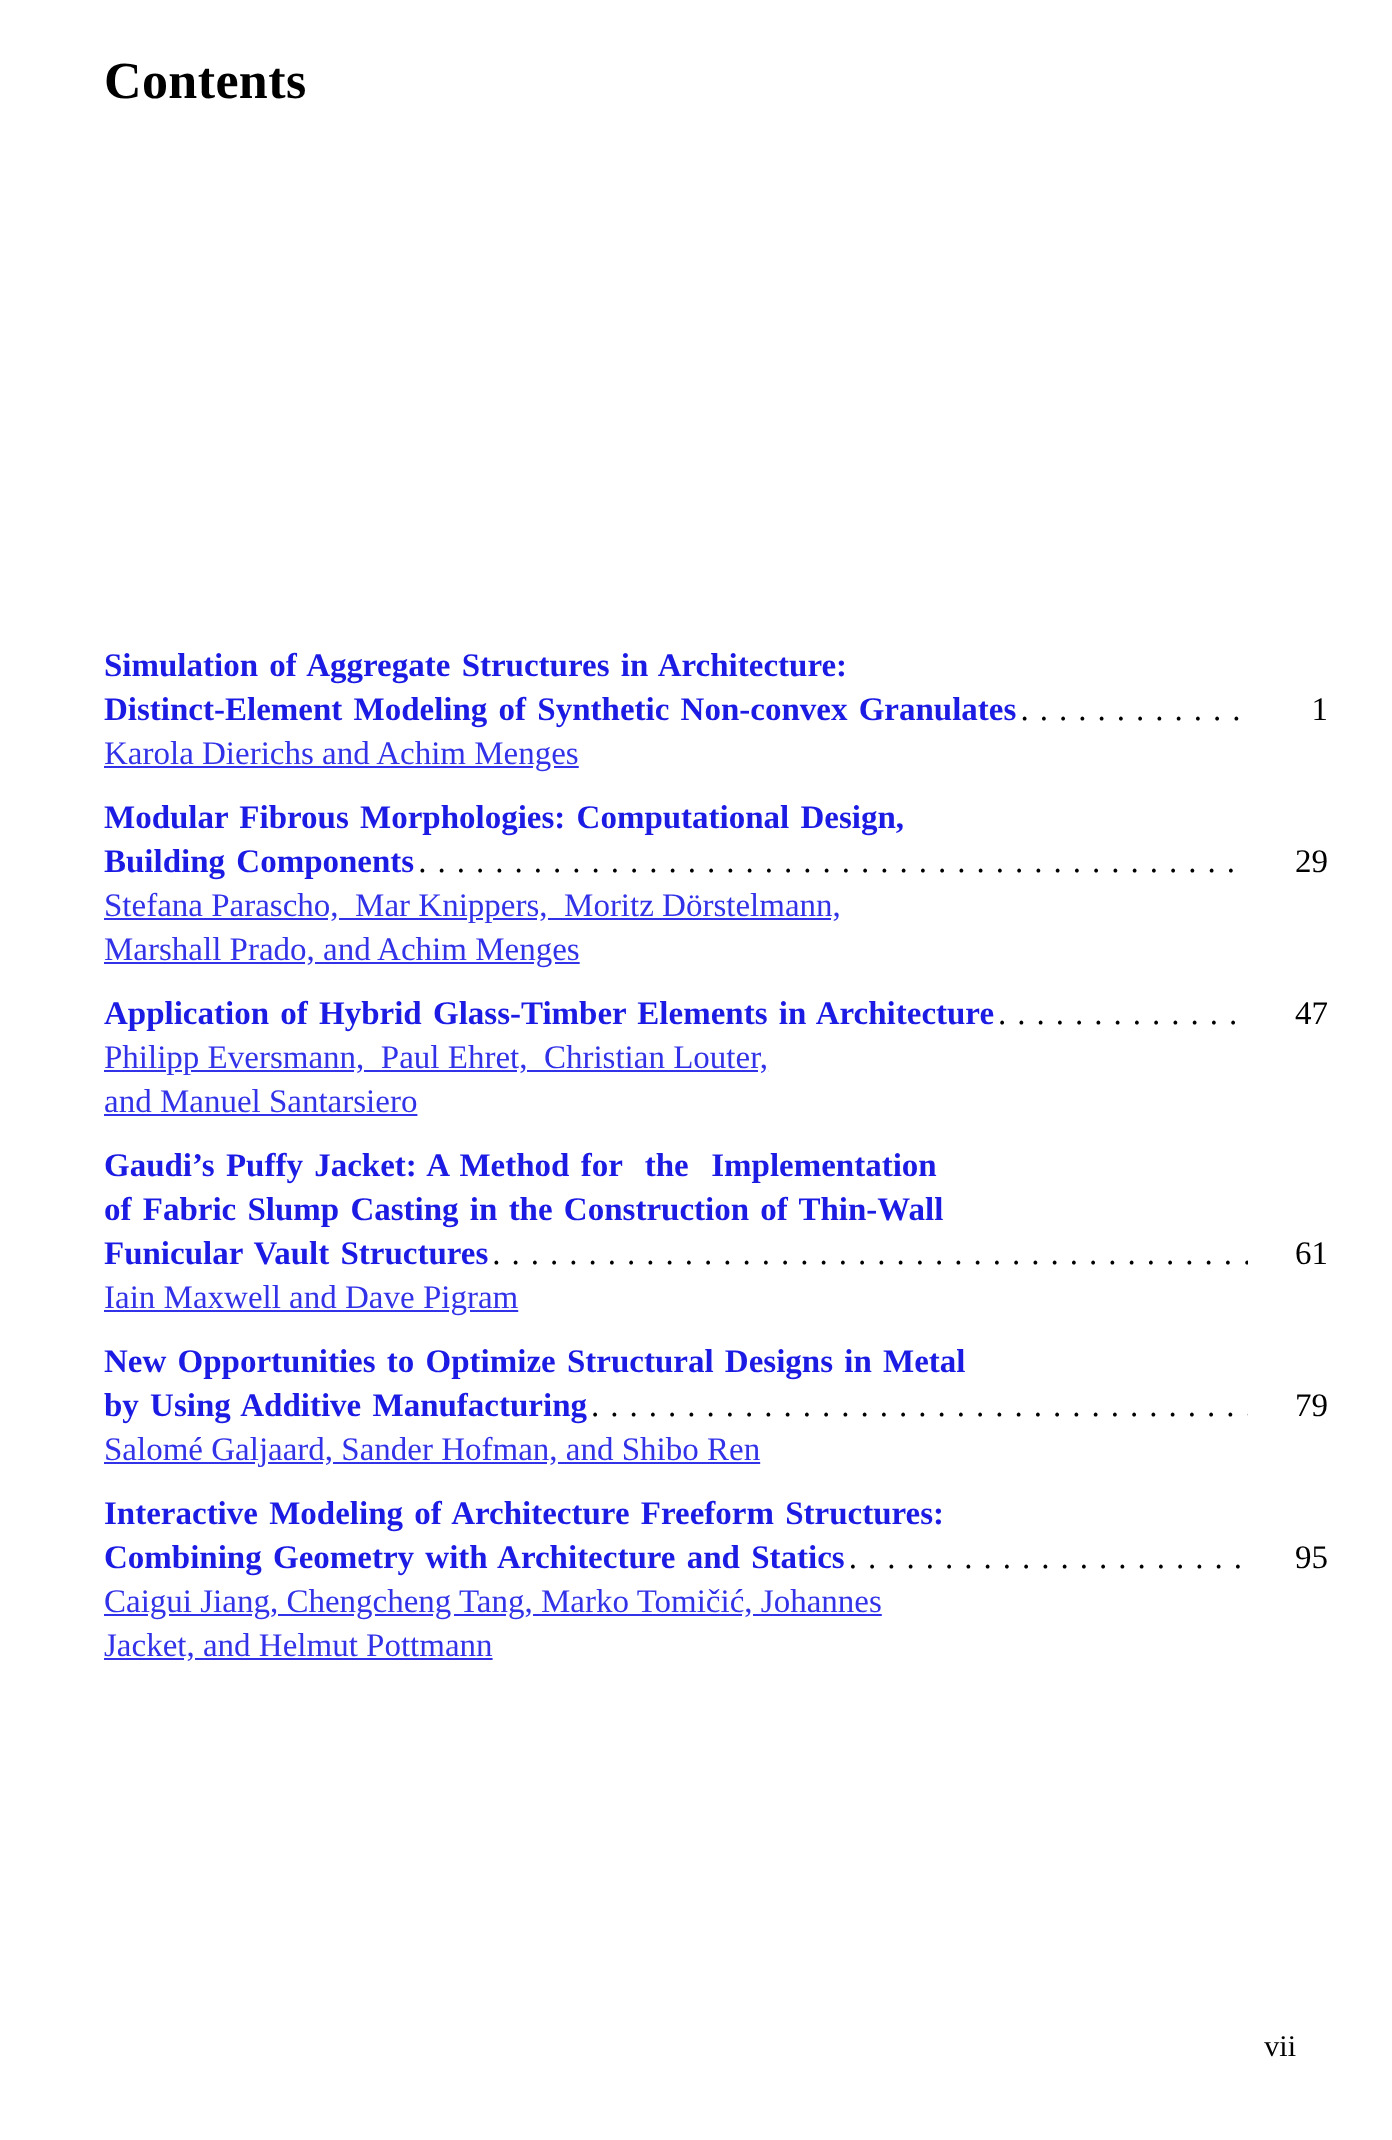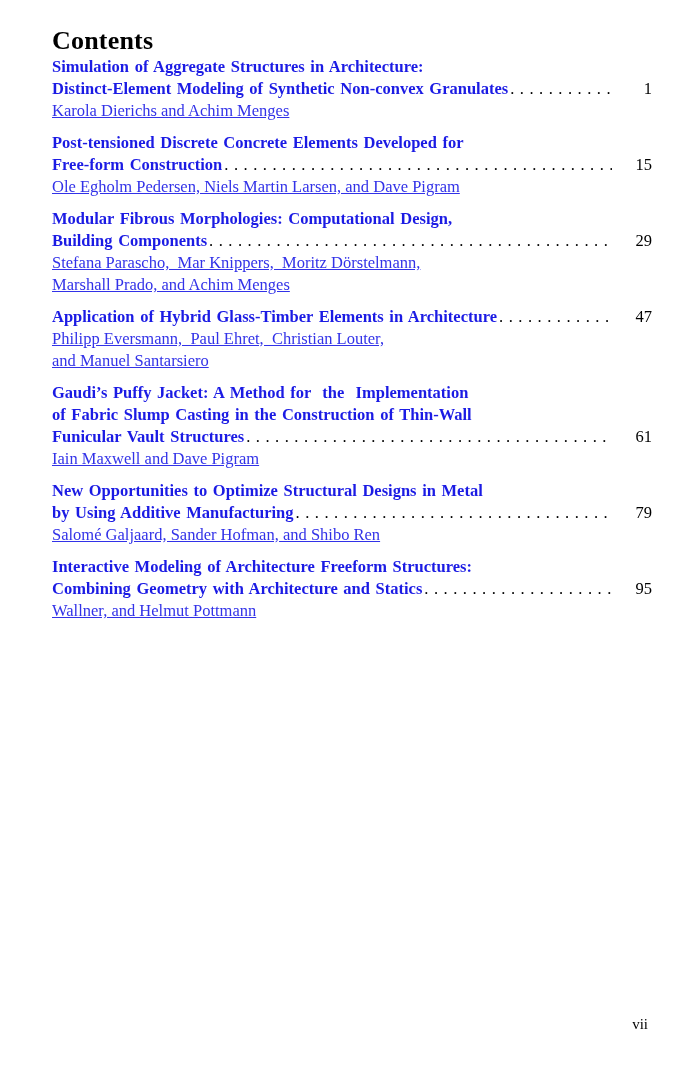--- a/index.html
+++ b/index.html
@@ -10,31 +10,32 @@
   }
   html,body{margin:0;padding:0;background:#ffffff;}
   .page{
     position:relative;
     width:696px;height:1070px;
     background:var(--paper);
     font-family:"Liberation Serif","DejaVu Serif",serif;
     color:var(--ink);
     overflow:hidden;
     box-sizing:border-box;
-    padding:26px 44px 0 52px;
+    padding:26px 32px 0 52px;
   }
   h1.contents-heading{
     margin:0;
     font-size:26px;
     line-height:1.15;
     font-weight:bold;
     color:var(--ink);
     letter-spacing:.2px;
   }
   .toc{
+    margin-top:266px;
   }
   .toc-entry{
     margin:0 0 10px 0;
   }
   .title-line,.title-text{
     color:var(--link-blue);
     font-weight:bold;
     font-size:16.5px;
     line-height:22px;
     white-space:pre-wrap;
@@ -93,29 +94,20 @@
       <div class="toc-entry">
         <div class="title-line">Simulation of Aggregate Structures in Architecture:</div>
         <div class="title-row">
           <span class="title-text">Distinct-Element Modeling of Synthetic Non-convex Granulates</span>
           <span class="dots"></span>
           <span class="pagenum">1</span>
         </div>
         <div class="author-line">Karola Dierichs and Achim Menges</div>
       </div>
       <div class="toc-entry">
-        <div class="title-line">Post-tensioned Discrete Concrete Elements Developed for</div>
-        <div class="title-row">
-          <span class="title-text">Free-form Construction</span>
-          <span class="dots"></span>
-          <span class="pagenum">15</span>
-        </div>
-        <div class="author-line">Ole Egholm Pedersen, Niels Martin Larsen, and Dave Pigram</div>
-      </div>
-      <div class="toc-entry">
         <div class="title-line">Modular Fibrous Morphologies: Computational Design,</div>
         <div class="title-row">
           <span class="title-text">Building Components</span>
           <span class="dots"></span>
           <span class="pagenum">29</span>
         </div>
         <div class="author-line">Stefana Parascho,  Mar Knippers,  Moritz Dörstelmann,</div>
         <div class="author-line">Marshall Prado, and Achim Menges</div>
       </div>
       <div class="toc-entry">
@@ -146,18 +138,19 @@
         </div>
         <div class="author-line">Salomé Galjaard, Sander Hofman, and Shibo Ren</div>
       </div>
       <div class="toc-entry">
         <div class="title-line">Interactive Modeling of Architecture Freeform Structures:</div>
         <div class="title-row">
           <span class="title-text">Combining Geometry with Architecture and Statics</span>
           <span class="dots"></span>
           <span class="pagenum">95</span>
         </div>
-        <div class="author-line">Wallner, and Helmut Pottmann</div>
+        <div class="author-line">Caigui Jiang, Chengcheng Tang, Marko Tomičić, Johannes</div>
+        <div class="author-line">Jacket, and Helmut Pottmann</div>
       </div>
     </div>
 
   <div class="folio">vii</div>
 </div>
 
 </body></html>

